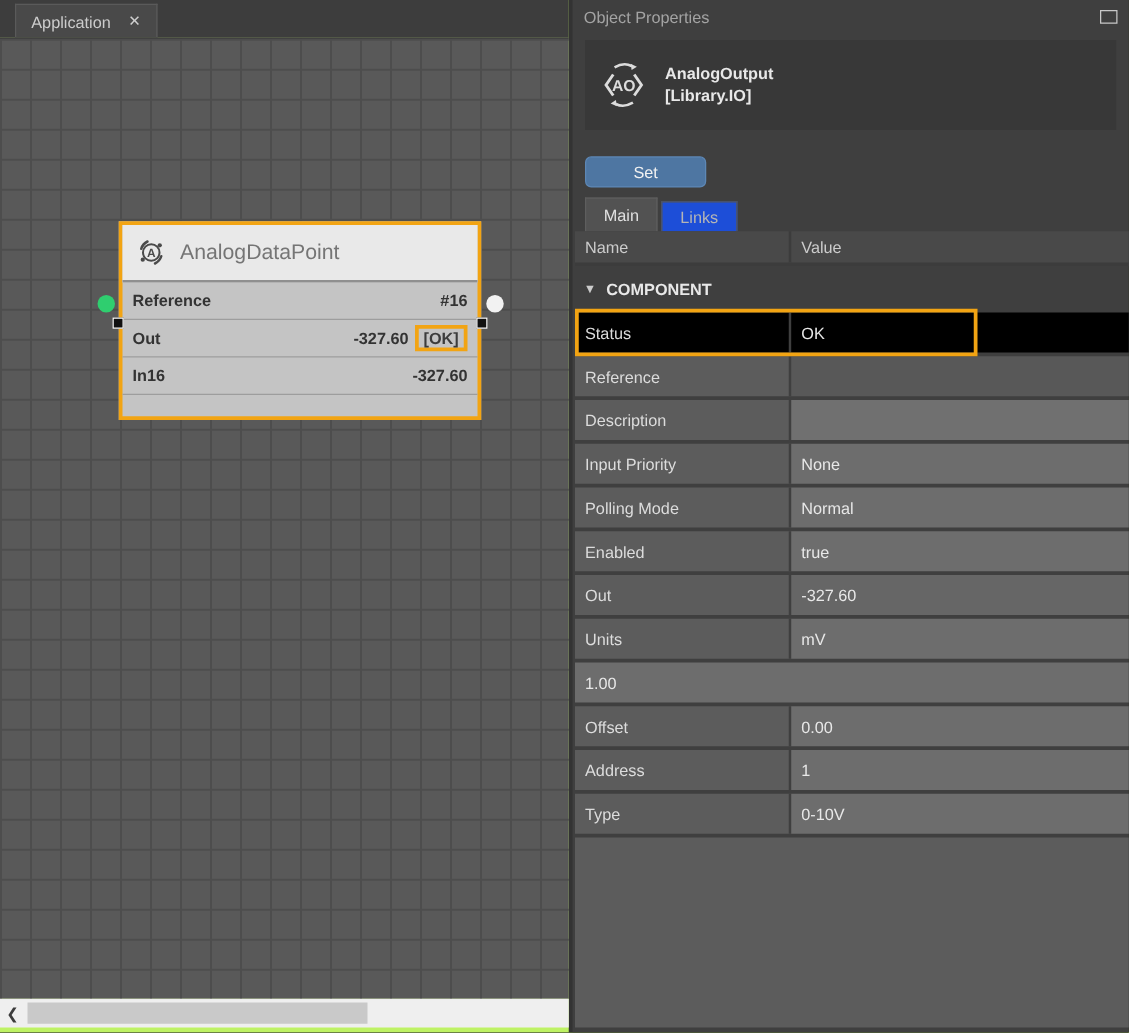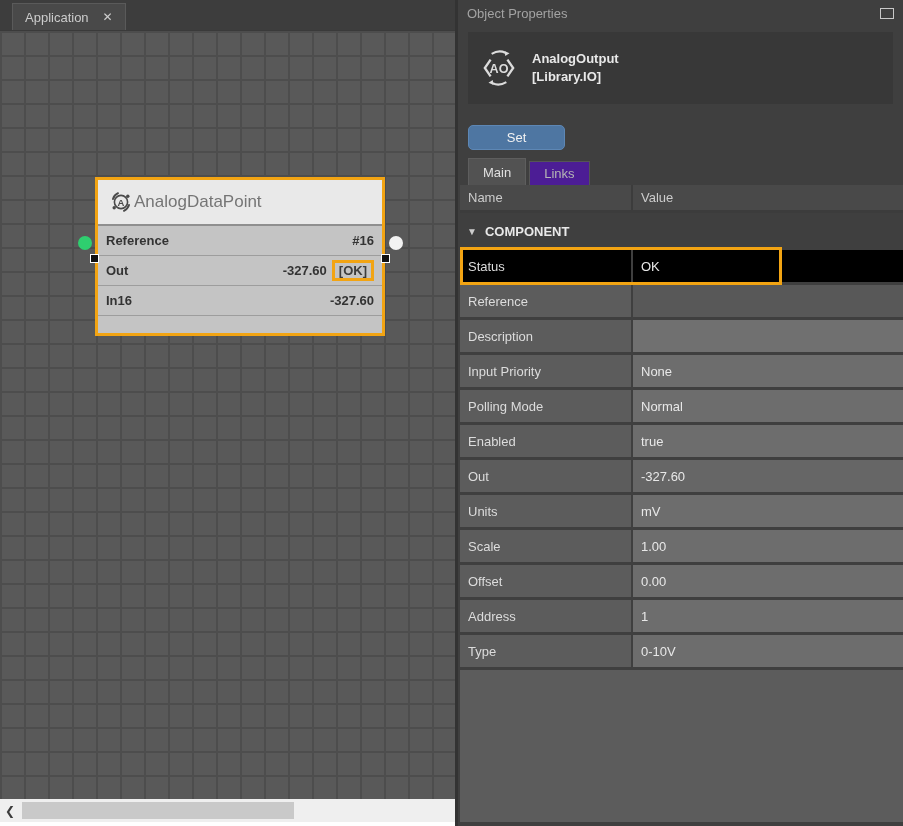--- a/index.html
+++ b/index.html
@@ -1,38 +1,38 @@
 <!DOCTYPE html>
 <html style="--highlight: #F2A413; --accent-button: #4E76A2; --port-green: #2FCE6F;"><head>
 <meta charset="utf-8">
 <style>
   * { margin:0; padding:0; box-sizing:border-box; }
   body { font-family:"Liberation Sans","DejaVu Sans",sans-serif; background:#222; }
   #root { position:relative; width:903px; height:826px; background:#333333; overflow:hidden; }
 
   
-  .left-region { position:absolute; left:0; top:0; width:455px; height:826px; background:#ffffff; }
+  .left-region { position:absolute; left:0; top:0; width:455px; height:826px; background:#bef264; }
   .tab-bar { position:relative; height:30px; background:#3d3d3d; }
   .doc-tab { position:absolute; left:12px; top:3px; height:27px; background:#494949;
              border:1px solid #5a5a5a; border-bottom:none; display:flex; align-items:center;
              padding:0 12px; color:#cccccc; font-size:13px; cursor:default; }
   .doc-tab .tab-close { margin-left:14px; font-weight:bold; font-size:12px; color:#cfcfcf; }
   .canvas { position:absolute; left:0; top:30px; width:455px; height:769px;
             background-color:#595959;
             background-image:
               linear-gradient(to right, #4d4d4d 2px, transparent 2px),
               linear-gradient(to bottom, #4d4d4d 2px, transparent 2px);
             background-size:24px 24px; border-top:1px solid #3a3a3a; }
 
   
   .node { position:absolute; left:95px; top:146px; width:290px; background:#c4c4c4;
           border:3px solid var(--highlight); }
   .node-header { height:46px; background:#e9e9e9; border-bottom:2px solid #8f8f8f;
                  display:flex; align-items:center; padding:0 10px; }
-  .node-title { font-size:17px; color:#757575; }
+  .node-title { margin-left:10px; font-size:17px; color:#757575; }
   .node-row { height:30px; border-bottom:1px solid #9d9d9d; display:flex; align-items:center;
               justify-content:space-between; padding:0 8px; font-size:13px; font-weight:bold; color:#333; }
   .node-row-empty { height:17px; border-bottom:none; }
   .node-val-wrap { display:flex; align-items:center; }
   .ok-badge { border:3px solid var(--highlight); padding:0 4px; margin-left:5px; color:#3c3c3c; }
   .port { position:absolute; width:14px; height:14px; border-radius:50%; }
   .port-green { left:-20px; top:56px; background:var(--port-green); }
   .port-white { right:-21px; top:56px; background:#f2f2f2; }
   .sel-handle { position:absolute; width:9px; height:9px; background:#111; border:1px solid #fff; }
   .sel-handle-l { left:-8px; top:74px; }
@@ -56,21 +56,21 @@
                 align-items:center; padding:0 10px; }
   .obj-texts { margin-left:12px; color:#e8e8e8; font-size:13px; font-weight:bold; line-height:1.35; }
 
   .set-btn { margin:21px 0 0 10px; width:97px; height:25px; background:var(--accent-button);
              border:1px solid #5d87b5; border-radius:5px; color:#f2f2f2; font-size:13px;
              font-family:inherit; cursor:pointer; }
 
   .tabs-row { margin:8px 8px 0 10px; display:flex; align-items:flex-end; height:27px; }
   .ptab { display:flex; align-items:center; justify-content:center; padding:0 14px; font-size:13px; }
   .ptab-active { height:27px; background:#525252; border:1px solid #5e5e5e; border-bottom:none; color:#e0e0e0; }
-  .ptab-inactive { height:24px; background:#4c1d95; border:1px solid #555; border-bottom:none;
+  .ptab-inactive { height:24px; background:#1d4ed8; border:1px solid #555; border-bottom:none;
                    color:#b5b5b5; margin-left:3px; }
 
   .prop-table { margin-left:2px; width:483px; display:flex; flex-direction:column; flex:1; }
   .tbl-header { height:28px; background:#494949; display:flex; align-items:center;
                 border-bottom:3px solid #3c3c3c; color:#cccccc; font-size:13px; }
   .tbl-header .hname { width:173px; padding-left:8px; border-right:2px solid #3c3c3c;
                        height:100%; display:flex; align-items:center; }
   .tbl-header .hvalue { padding-left:8px; }
   .group-row { height:37px; display:flex; align-items:center; padding-left:7px;
                color:#e8e8e8; font-size:13px; font-weight:bold; }
@@ -212,21 +212,20 @@
       </div>
       <div class="prop-row row-out">
         <span class="prop-name">Out</span>
         <span class="prop-value">-327.60</span>
       </div>
       <div class="prop-row">
         <span class="prop-name">Units</span>
         <span class="prop-value">mV</span>
       </div>
       <div class="prop-row">
-        <span class="prop-name">Scale</span>
         <span class="prop-value">1.00</span>
       </div>
       <div class="prop-row">
         <span class="prop-name">Offset</span>
         <span class="prop-value">0.00</span>
       </div>
       <div class="prop-row">
         <span class="prop-name">Address</span>
         <span class="prop-value">1</span>
       </div>

